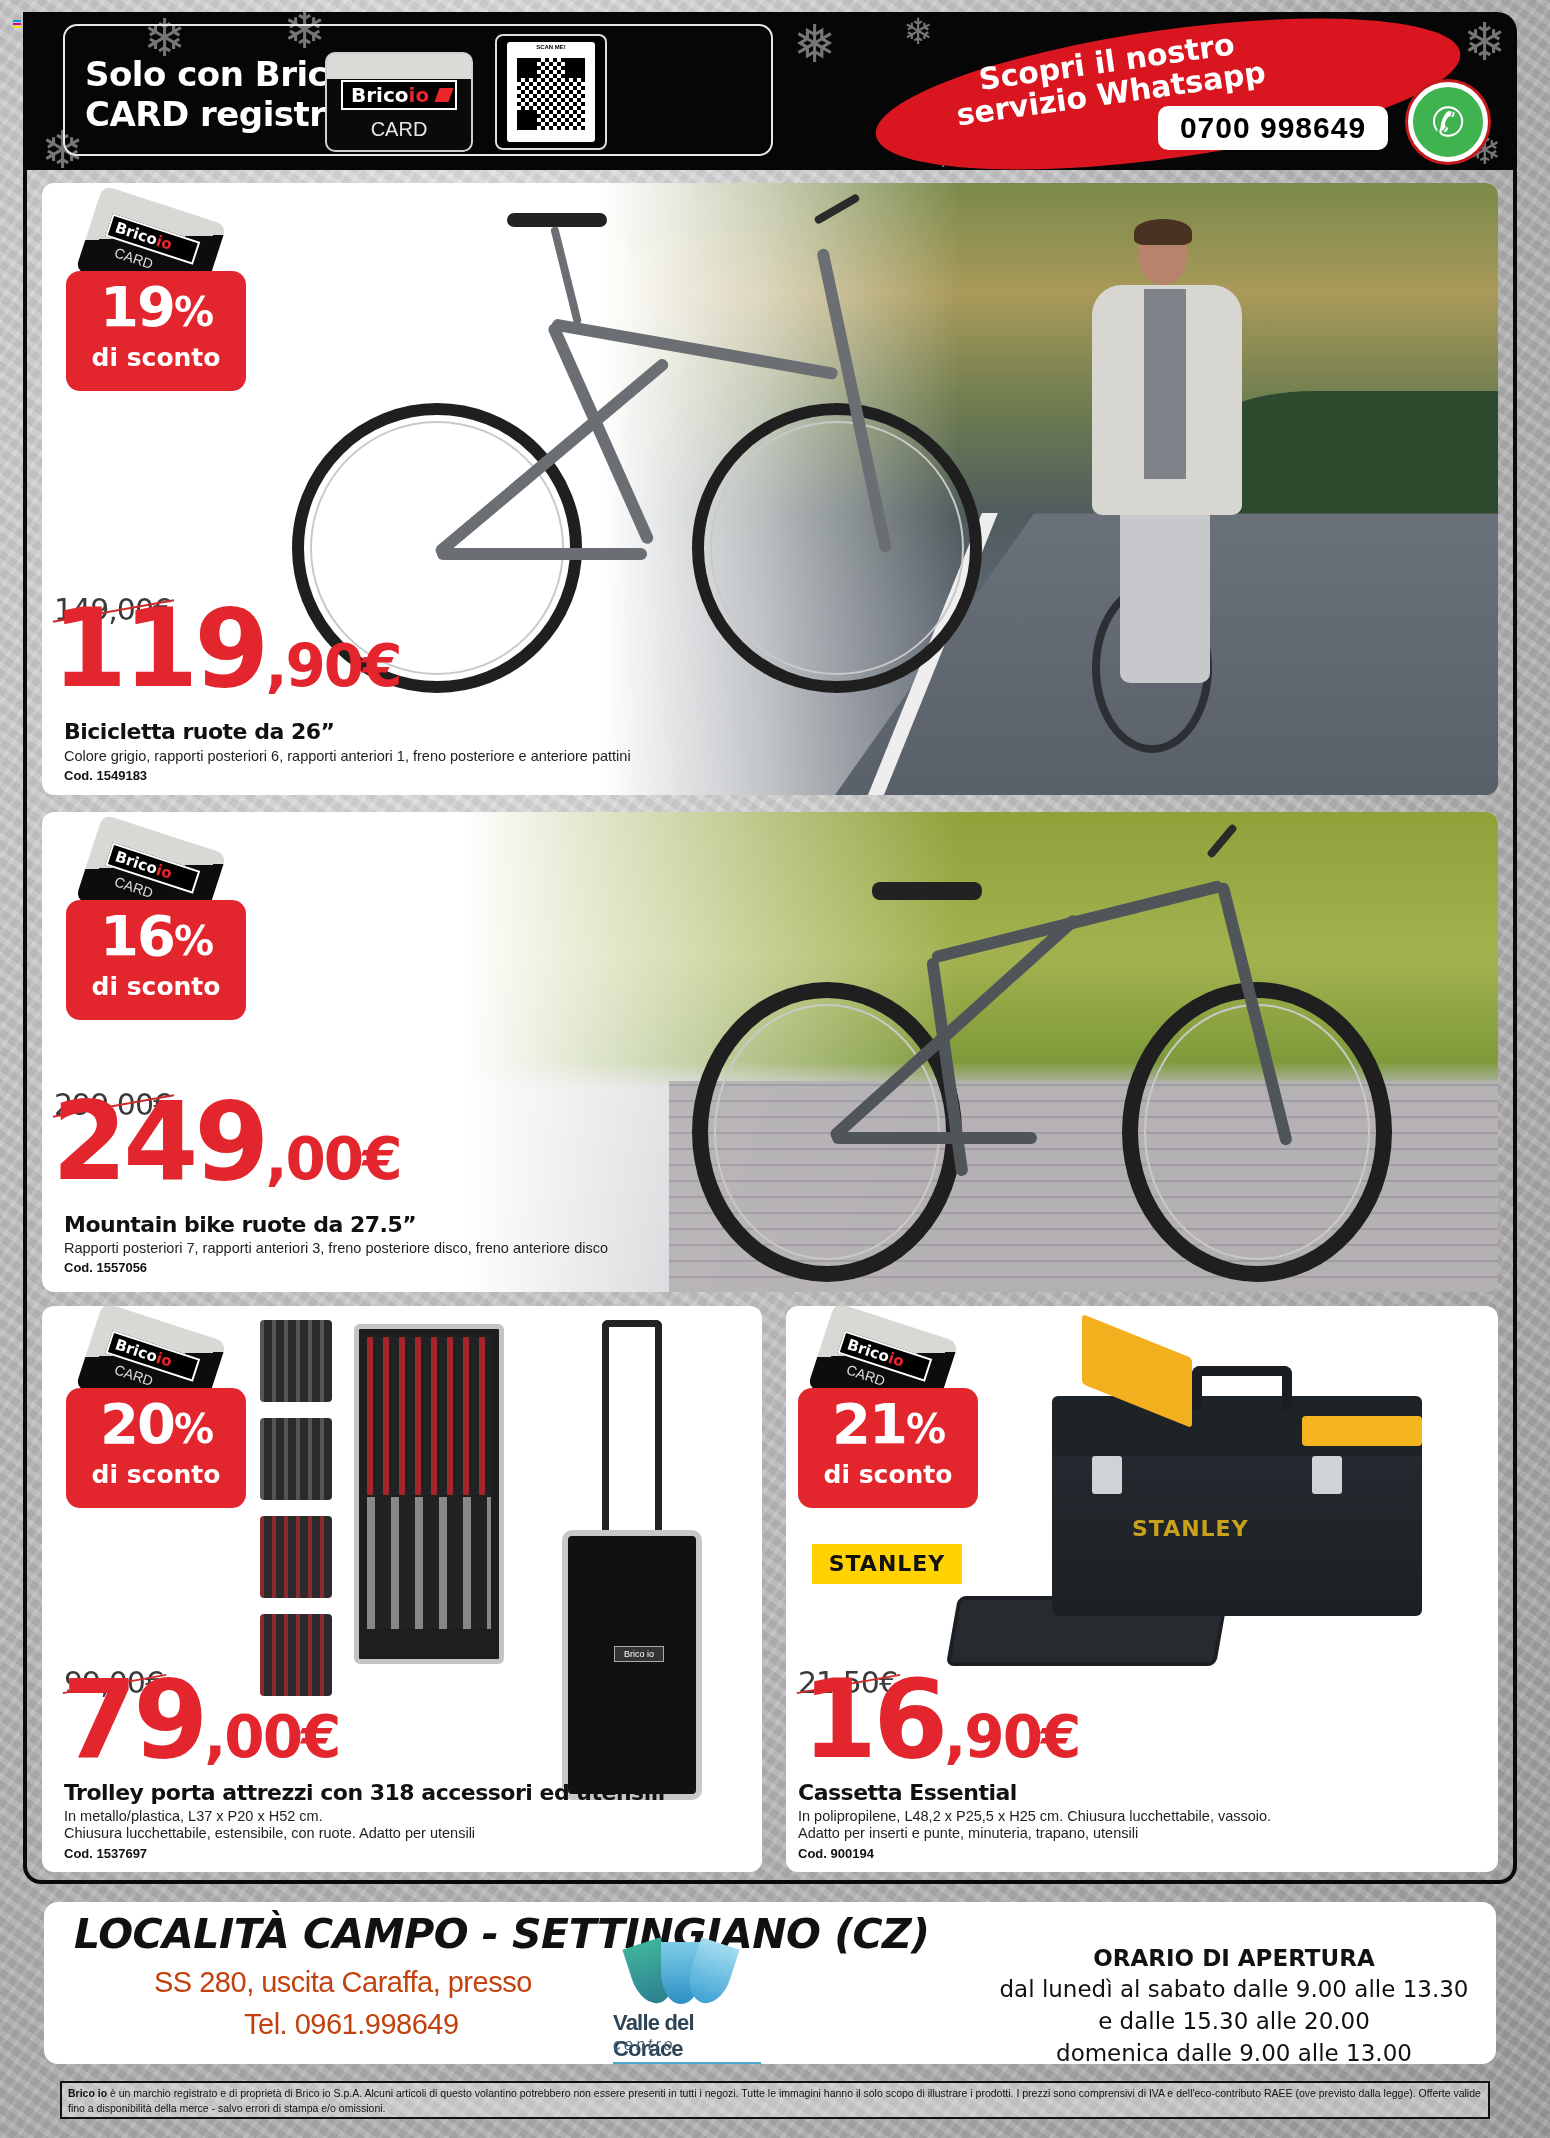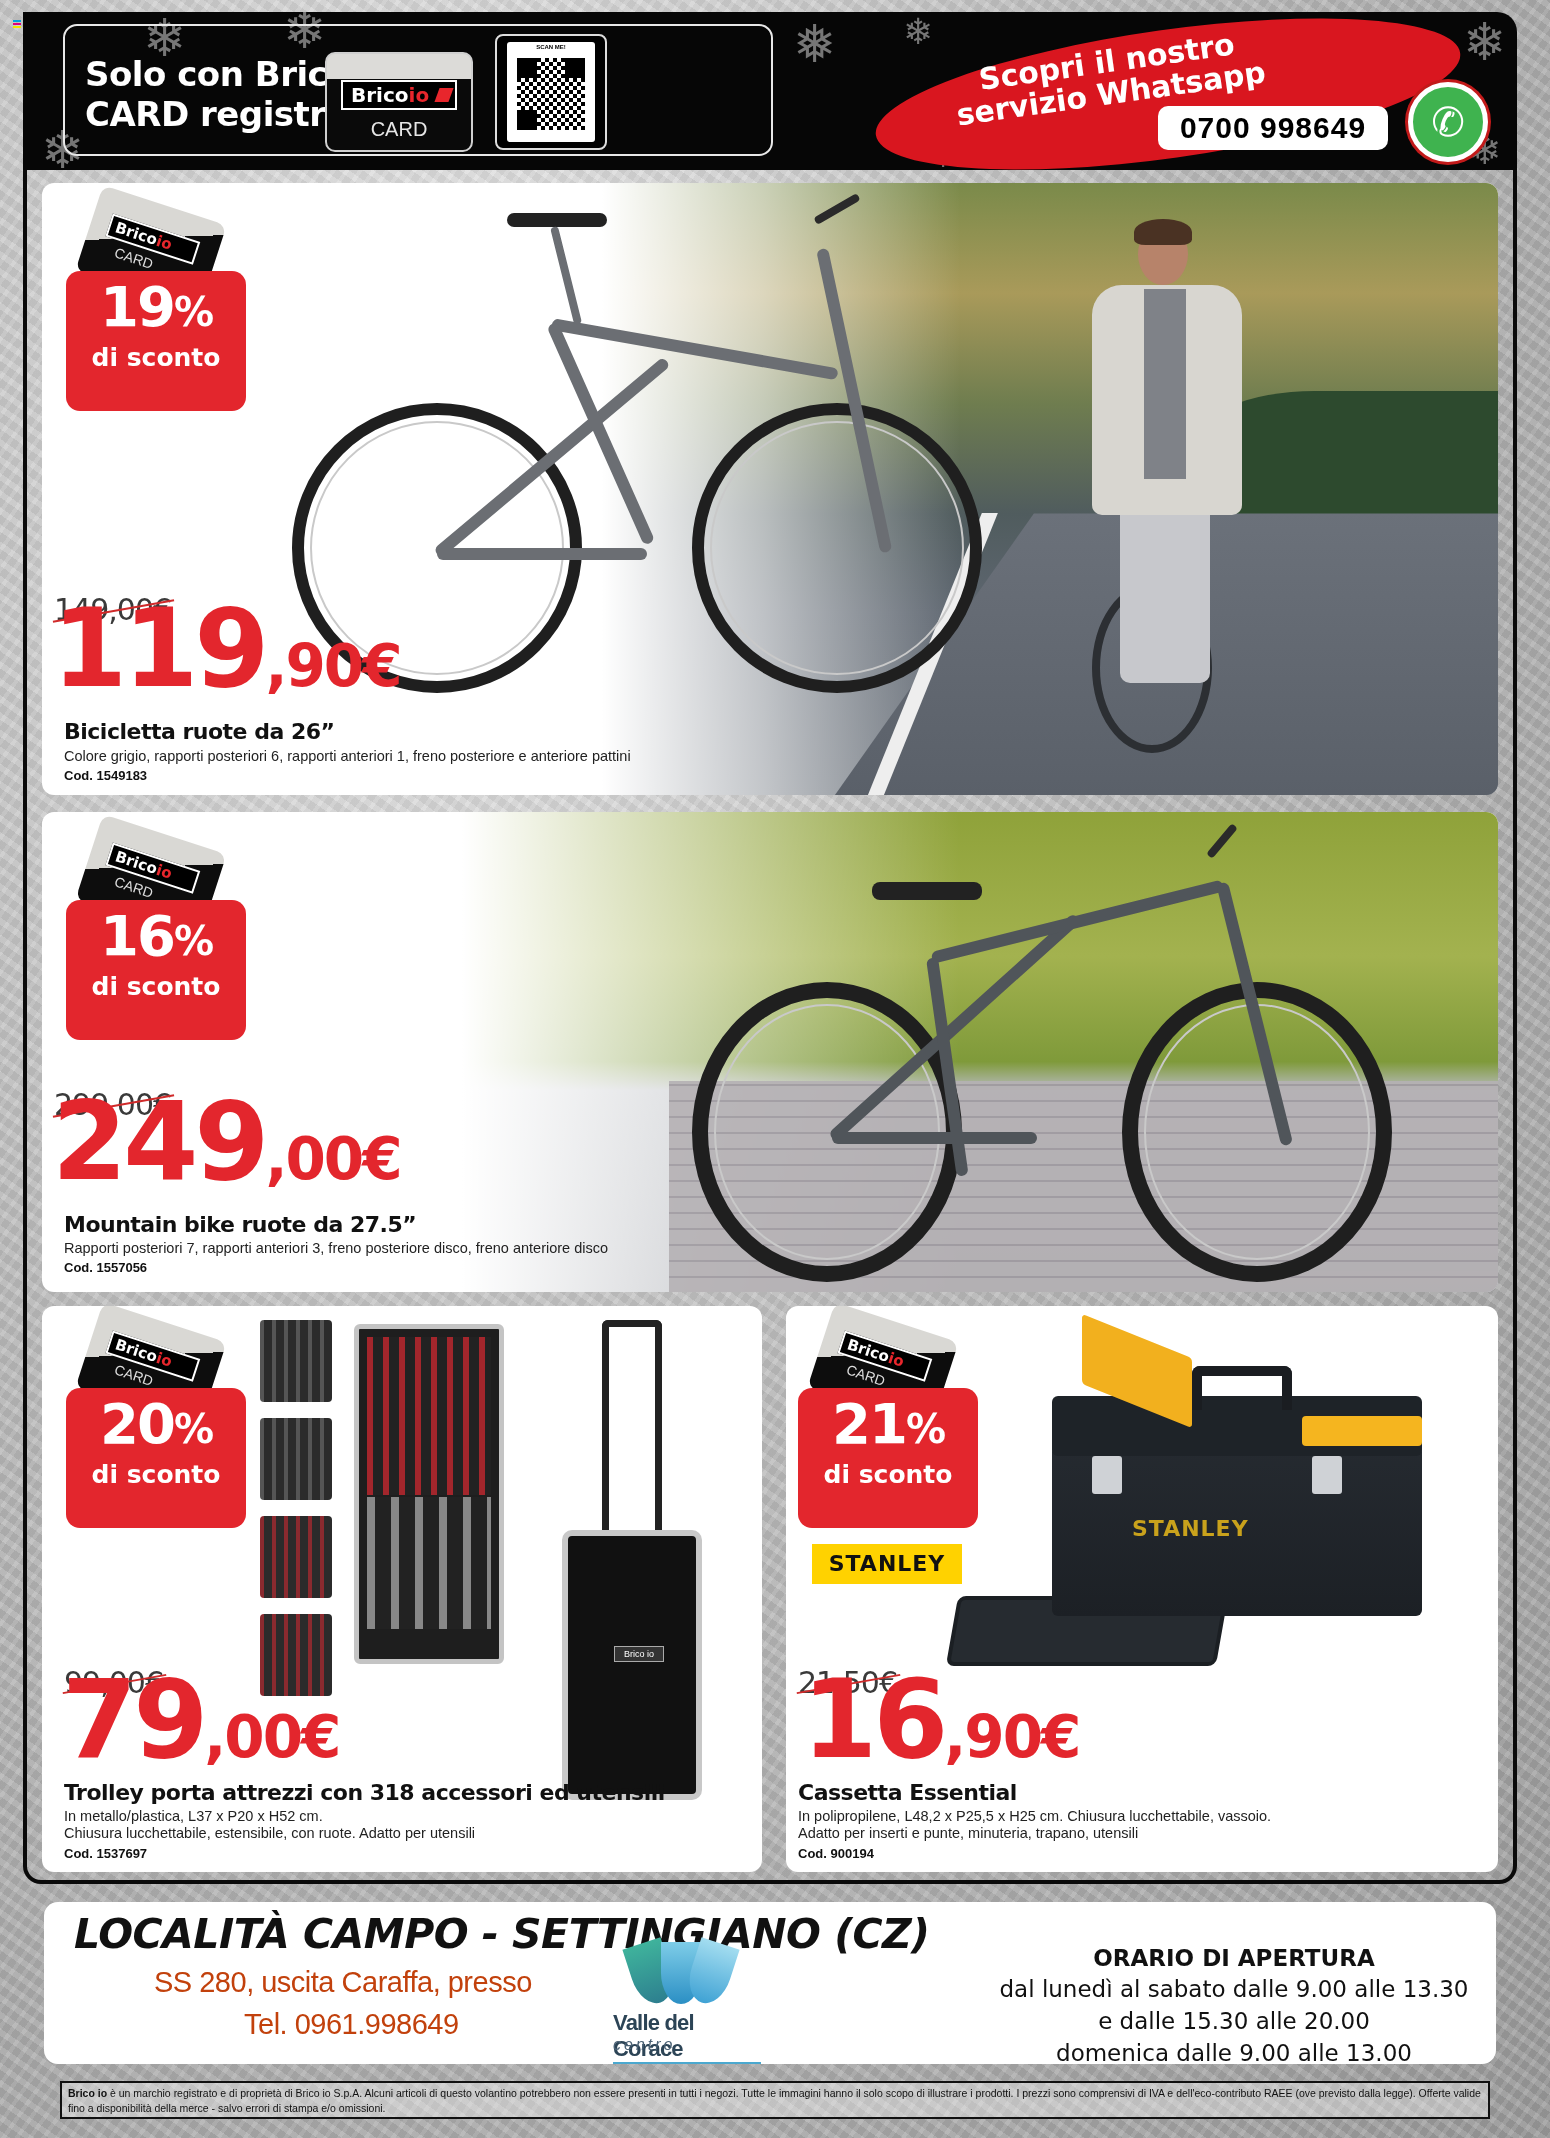--- a/index.html
+++ b/index.html
@@ -142,21 +142,21 @@
     transform: rotate(18deg);
   }
   .mini-card .logo {
     position: absolute; left: 18px; top: 24px; width: 92px; height: 24px; border: 2px solid #fff; background: #000;
     color: #fff; font-weight: 700; font-size: 15px; line-height: 20px; padding-left: 5px;
     font-family: "DejaVu Sans", sans-serif;
   }
   .mini-card .logo .io { color: #e8262c; }
   .mini-card .cardtxt { position: absolute; left: 32px; top: 52px; color: #ddd; font-size: 14px; }
   .pct-box {
-    position: absolute; left: 0; top: 68px; width: 180px; height: 140px; background: #e3262d;
+    position: absolute; left: 0; top: 68px; width: 180px; height: 120px; background: #e3262d;
     border-radius: 14px; color: #fff; text-align: center;
     font-family: "DejaVu Sans", sans-serif;
   }
   .pct-box .pct { font-weight: 700; font-size: 56px; line-height: 64px; margin-top: 4px; letter-spacing: -2px; }
   .pct-box .pct small { font-size: 40px; }
   .pct-box .sconto { font-size: 25px; line-height: 28px; font-weight: 700; }
 
   .old-price {
     position: absolute; color: #3a3a3a; font-size: 30px; font-family: "DejaVu Sans", sans-serif;
     letter-spacing: -1px;

